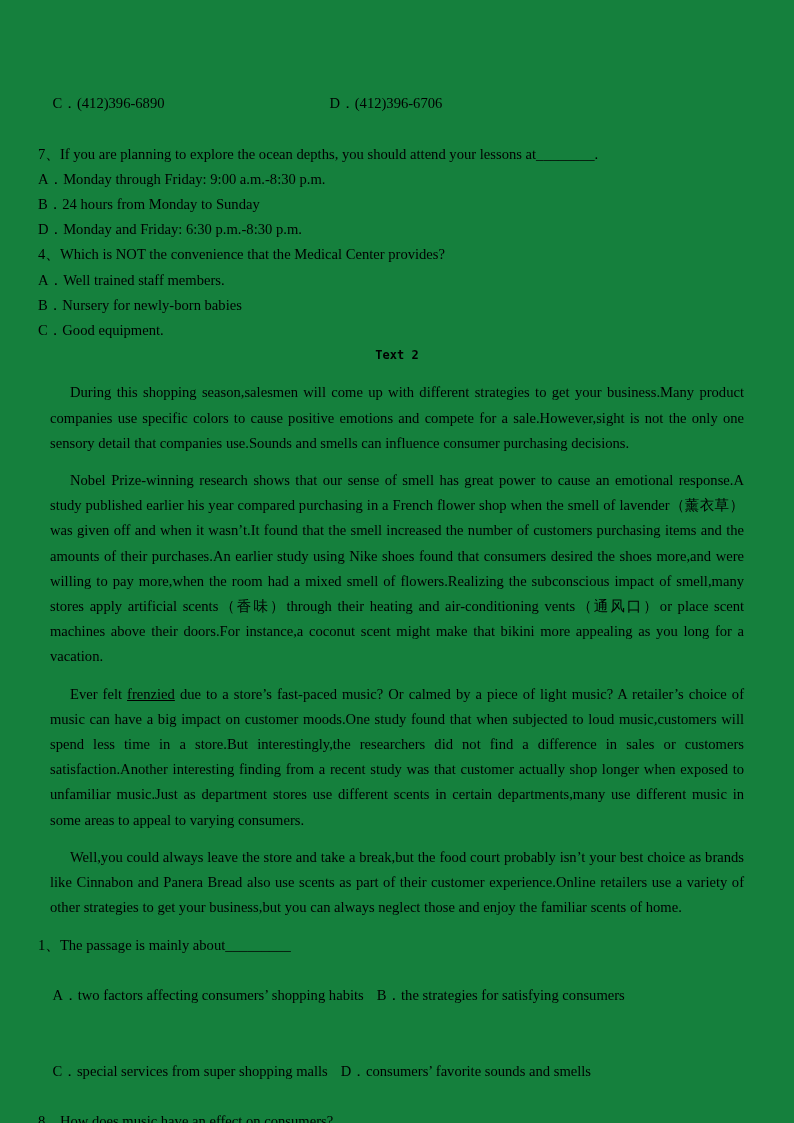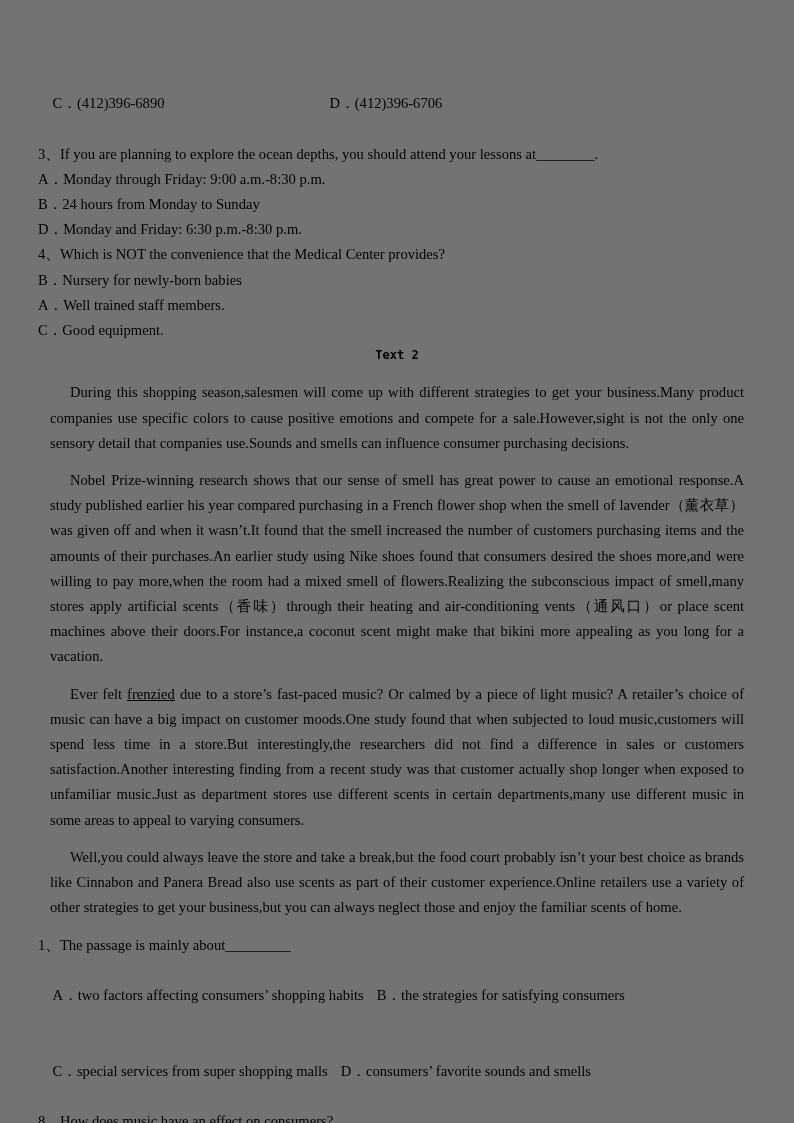--- a/index.html
+++ b/index.html
@@ -5,21 +5,21 @@
   html, body {
     margin: 0;
     padding: 0;
     background: #ffffff;
   }
   .page {
     position: relative;
     box-sizing: border-box;
     width: 794px;
     height: 1123px;
-    background: #737373;
+    background: #15803d;
     padding: 66px 38px 0 38px;
     font-family: "Liberation Serif", "DejaVu Serif", serif;
     font-size: 14.6px;
     line-height: 25.2px;
     color: #000000;
     overflow: hidden;
   }
   .line {
     white-space: pre-wrap;
   }
@@ -48,28 +48,28 @@
 </style>
 </head>
 <body>
 
 <div class="page">
 
   <div class="line two-col">
     <span class="col-left">C．(412)396-6890</span><span>D．(412)396-6706</span>
   </div>
 
-  <div class="line">3、If you are planning to explore the ocean depths, you should attend your lessons at________.</div>
+  <div class="line">7、If you are planning to explore the ocean depths, you should attend your lessons at________.</div>
   <div class="line">A．Monday through Friday: 9:00 a.m.-8:30 p.m.</div>
   <div class="line">B．24 hours from Monday to Sunday</div>
   <div class="line">D．Monday and Friday: 6:30 p.m.-8:30 p.m.</div>
 
   <div class="line">4、Which is NOT the convenience that the Medical Center provides?</div>
+  <div class="line">A．Well trained staff members.</div>
   <div class="line">B．Nursery for newly-born babies</div>
-  <div class="line">A．Well trained staff members.</div>
   <div class="line">C．Good equipment.</div>
 
   <div class="section-heading">Text 2</div>
 
   <p class="para"><span>During this shopping season,salesmen will come up with different strategies to get your business.Many product companies use specific colors to cause positive emotions and compete for a sale.However,sight is not the only one sensory detail that companies use.Sounds and smells can influence consumer purchasing decisions.</span></p>
 
   <p class="para"><span>Nobel Prize-winning research shows that our sense of smell has great power to cause an emotional response.A study published earlier his year compared purchasing in a French flower shop when the smell of lavender（薰衣草）was given off and when it wasn’t.It found that the smell increased the number of customers purchasing items and the amounts of their purchases.An earlier study using Nike shoes found that consumers desired the shoes more,and were willing to pay more,when the room had a mixed smell of flowers.Realizing the subconscious impact of smell,many stores apply artificial scents（香味）through their heating and air-conditioning vents（通风口）or place scent machines above their doors.For instance,a coconut scent might make that bikini more appealing as you long for a vacation.</span></p>
 
   <p class="para"><span>Ever felt </span><span class="u">frenzied</span><span> due to a store’s fast-paced music? Or calmed by a piece of light music? A retailer’s choice of music can have a big impact on customer moods.One study found that when subjected to loud music,customers will spend less time in a store.But interestingly,the researchers did not find a difference in sales or customers satisfaction.Another interesting finding from a recent study was that customer actually shop longer when exposed to unfamiliar music.Just as department stores use different scents in certain departments,many use different music in some areas to appeal to varying consumers.</span></p>
 

